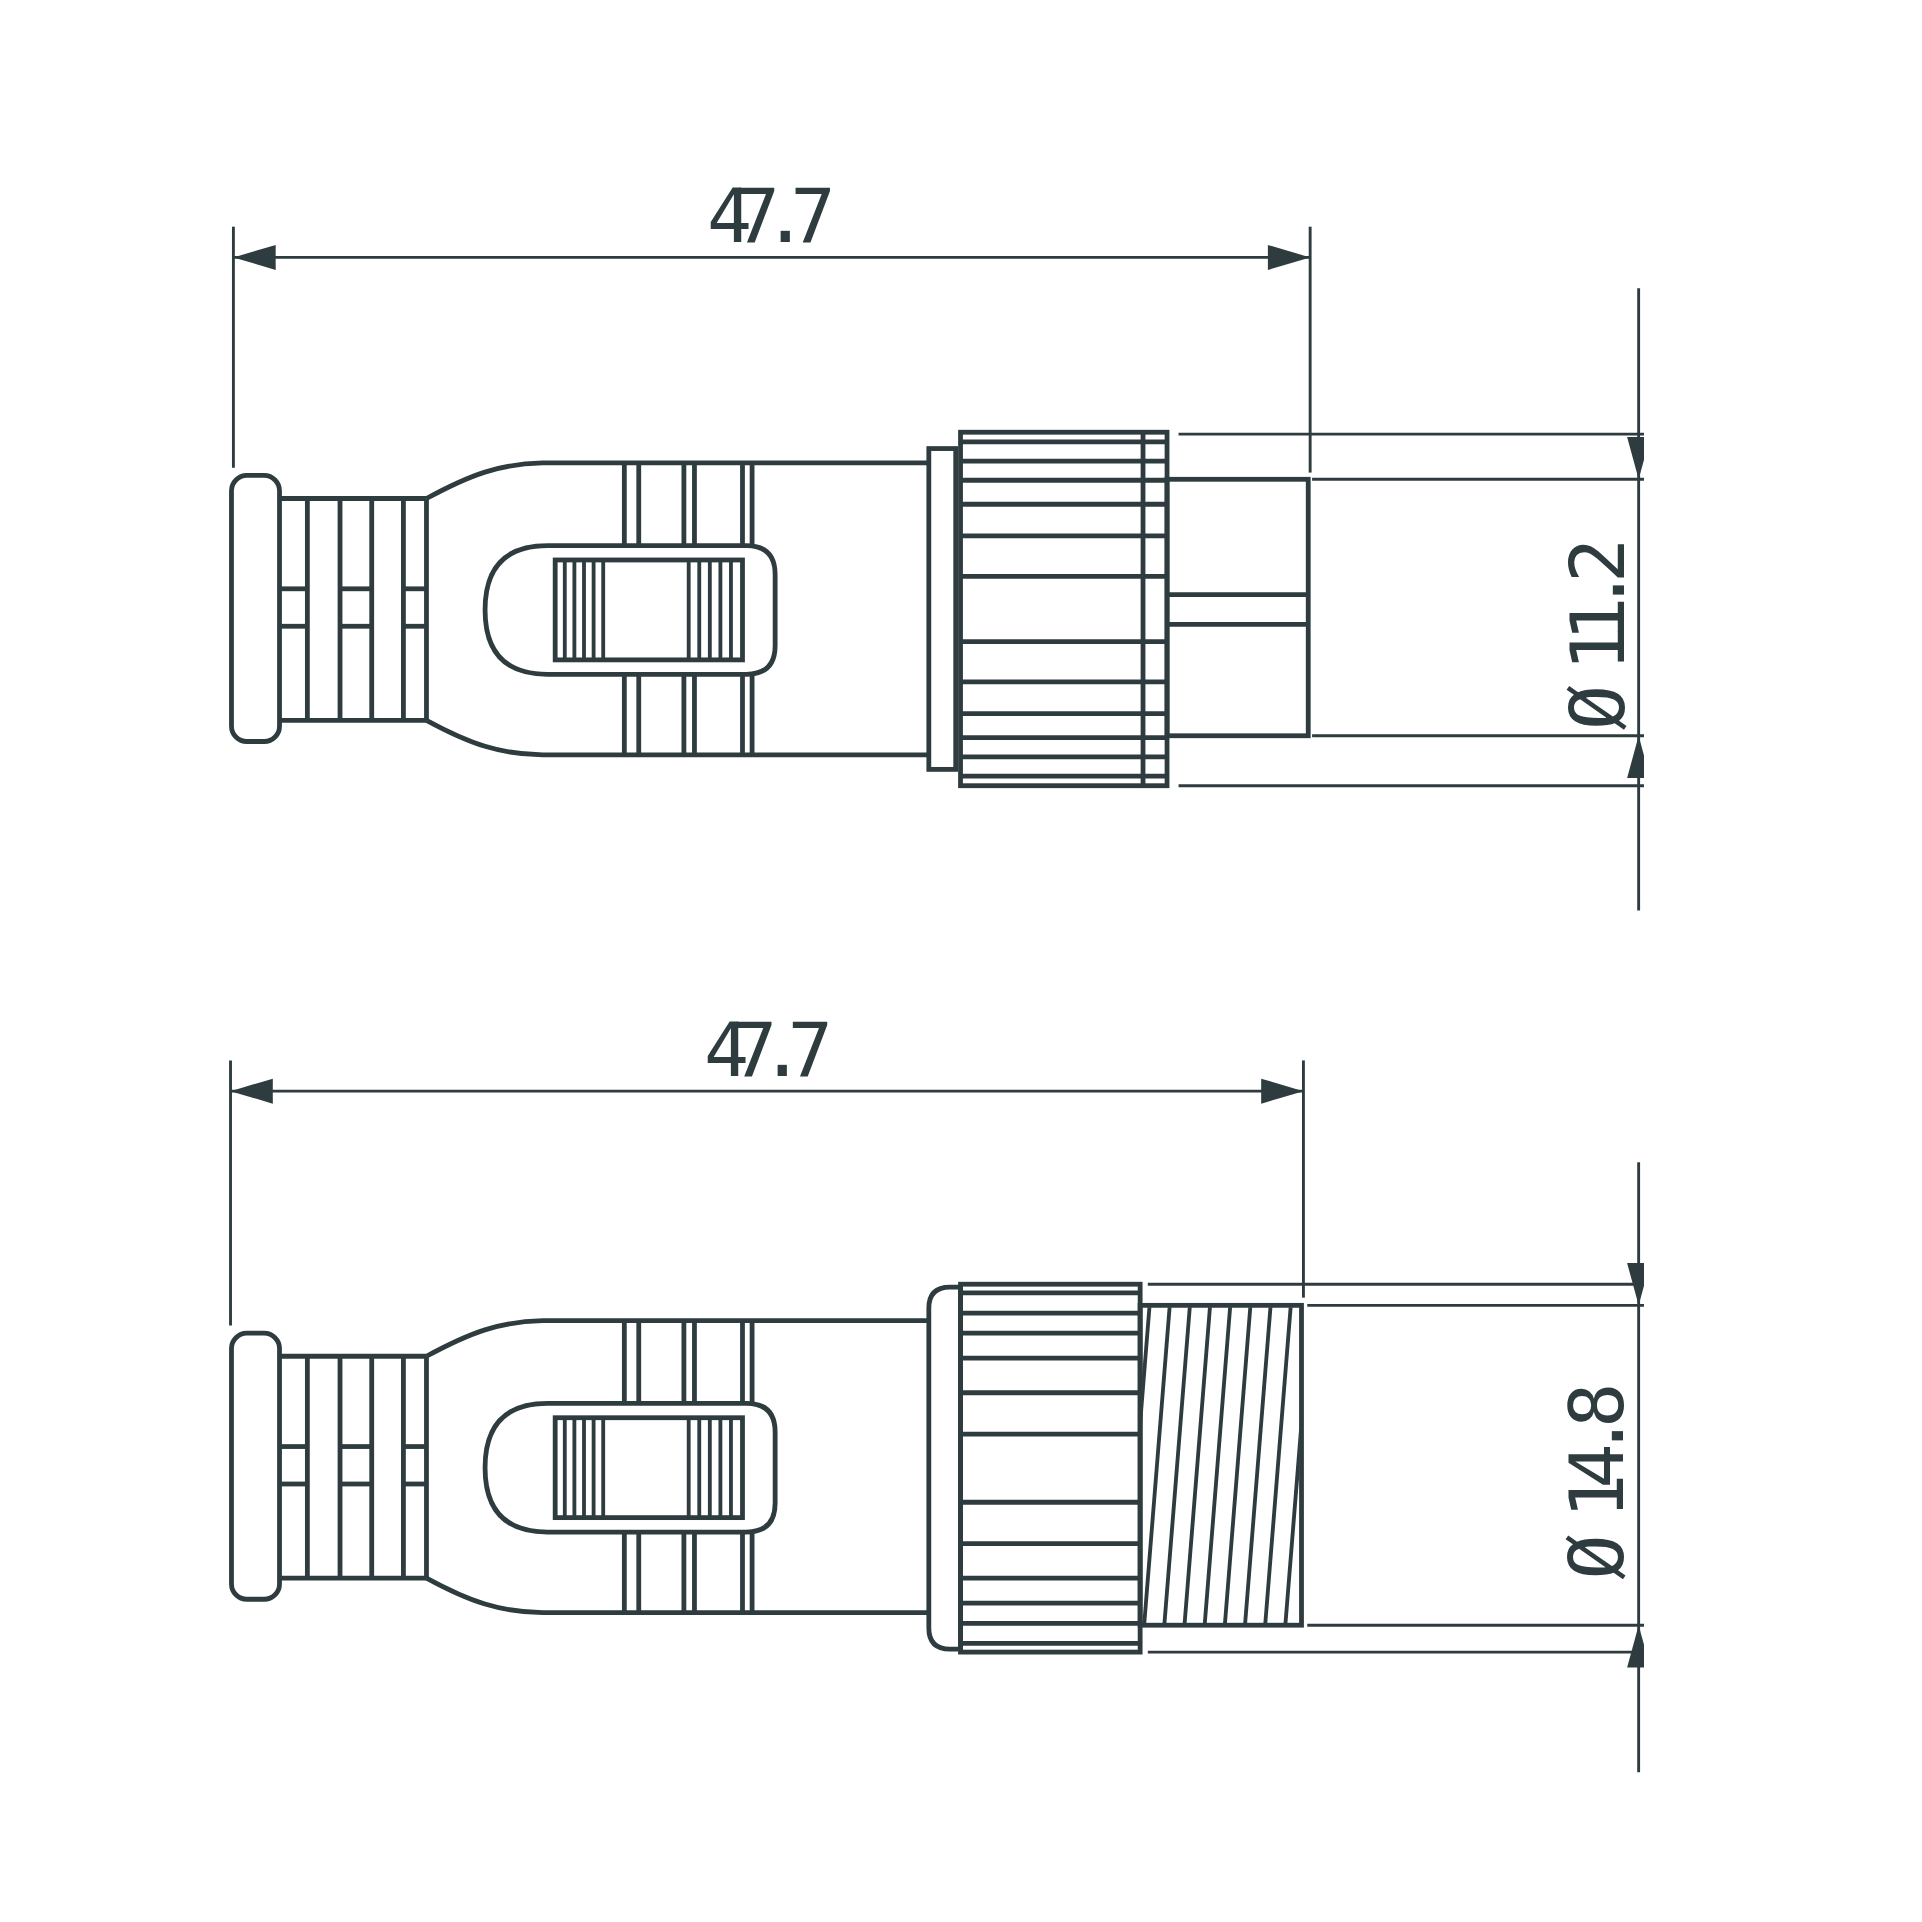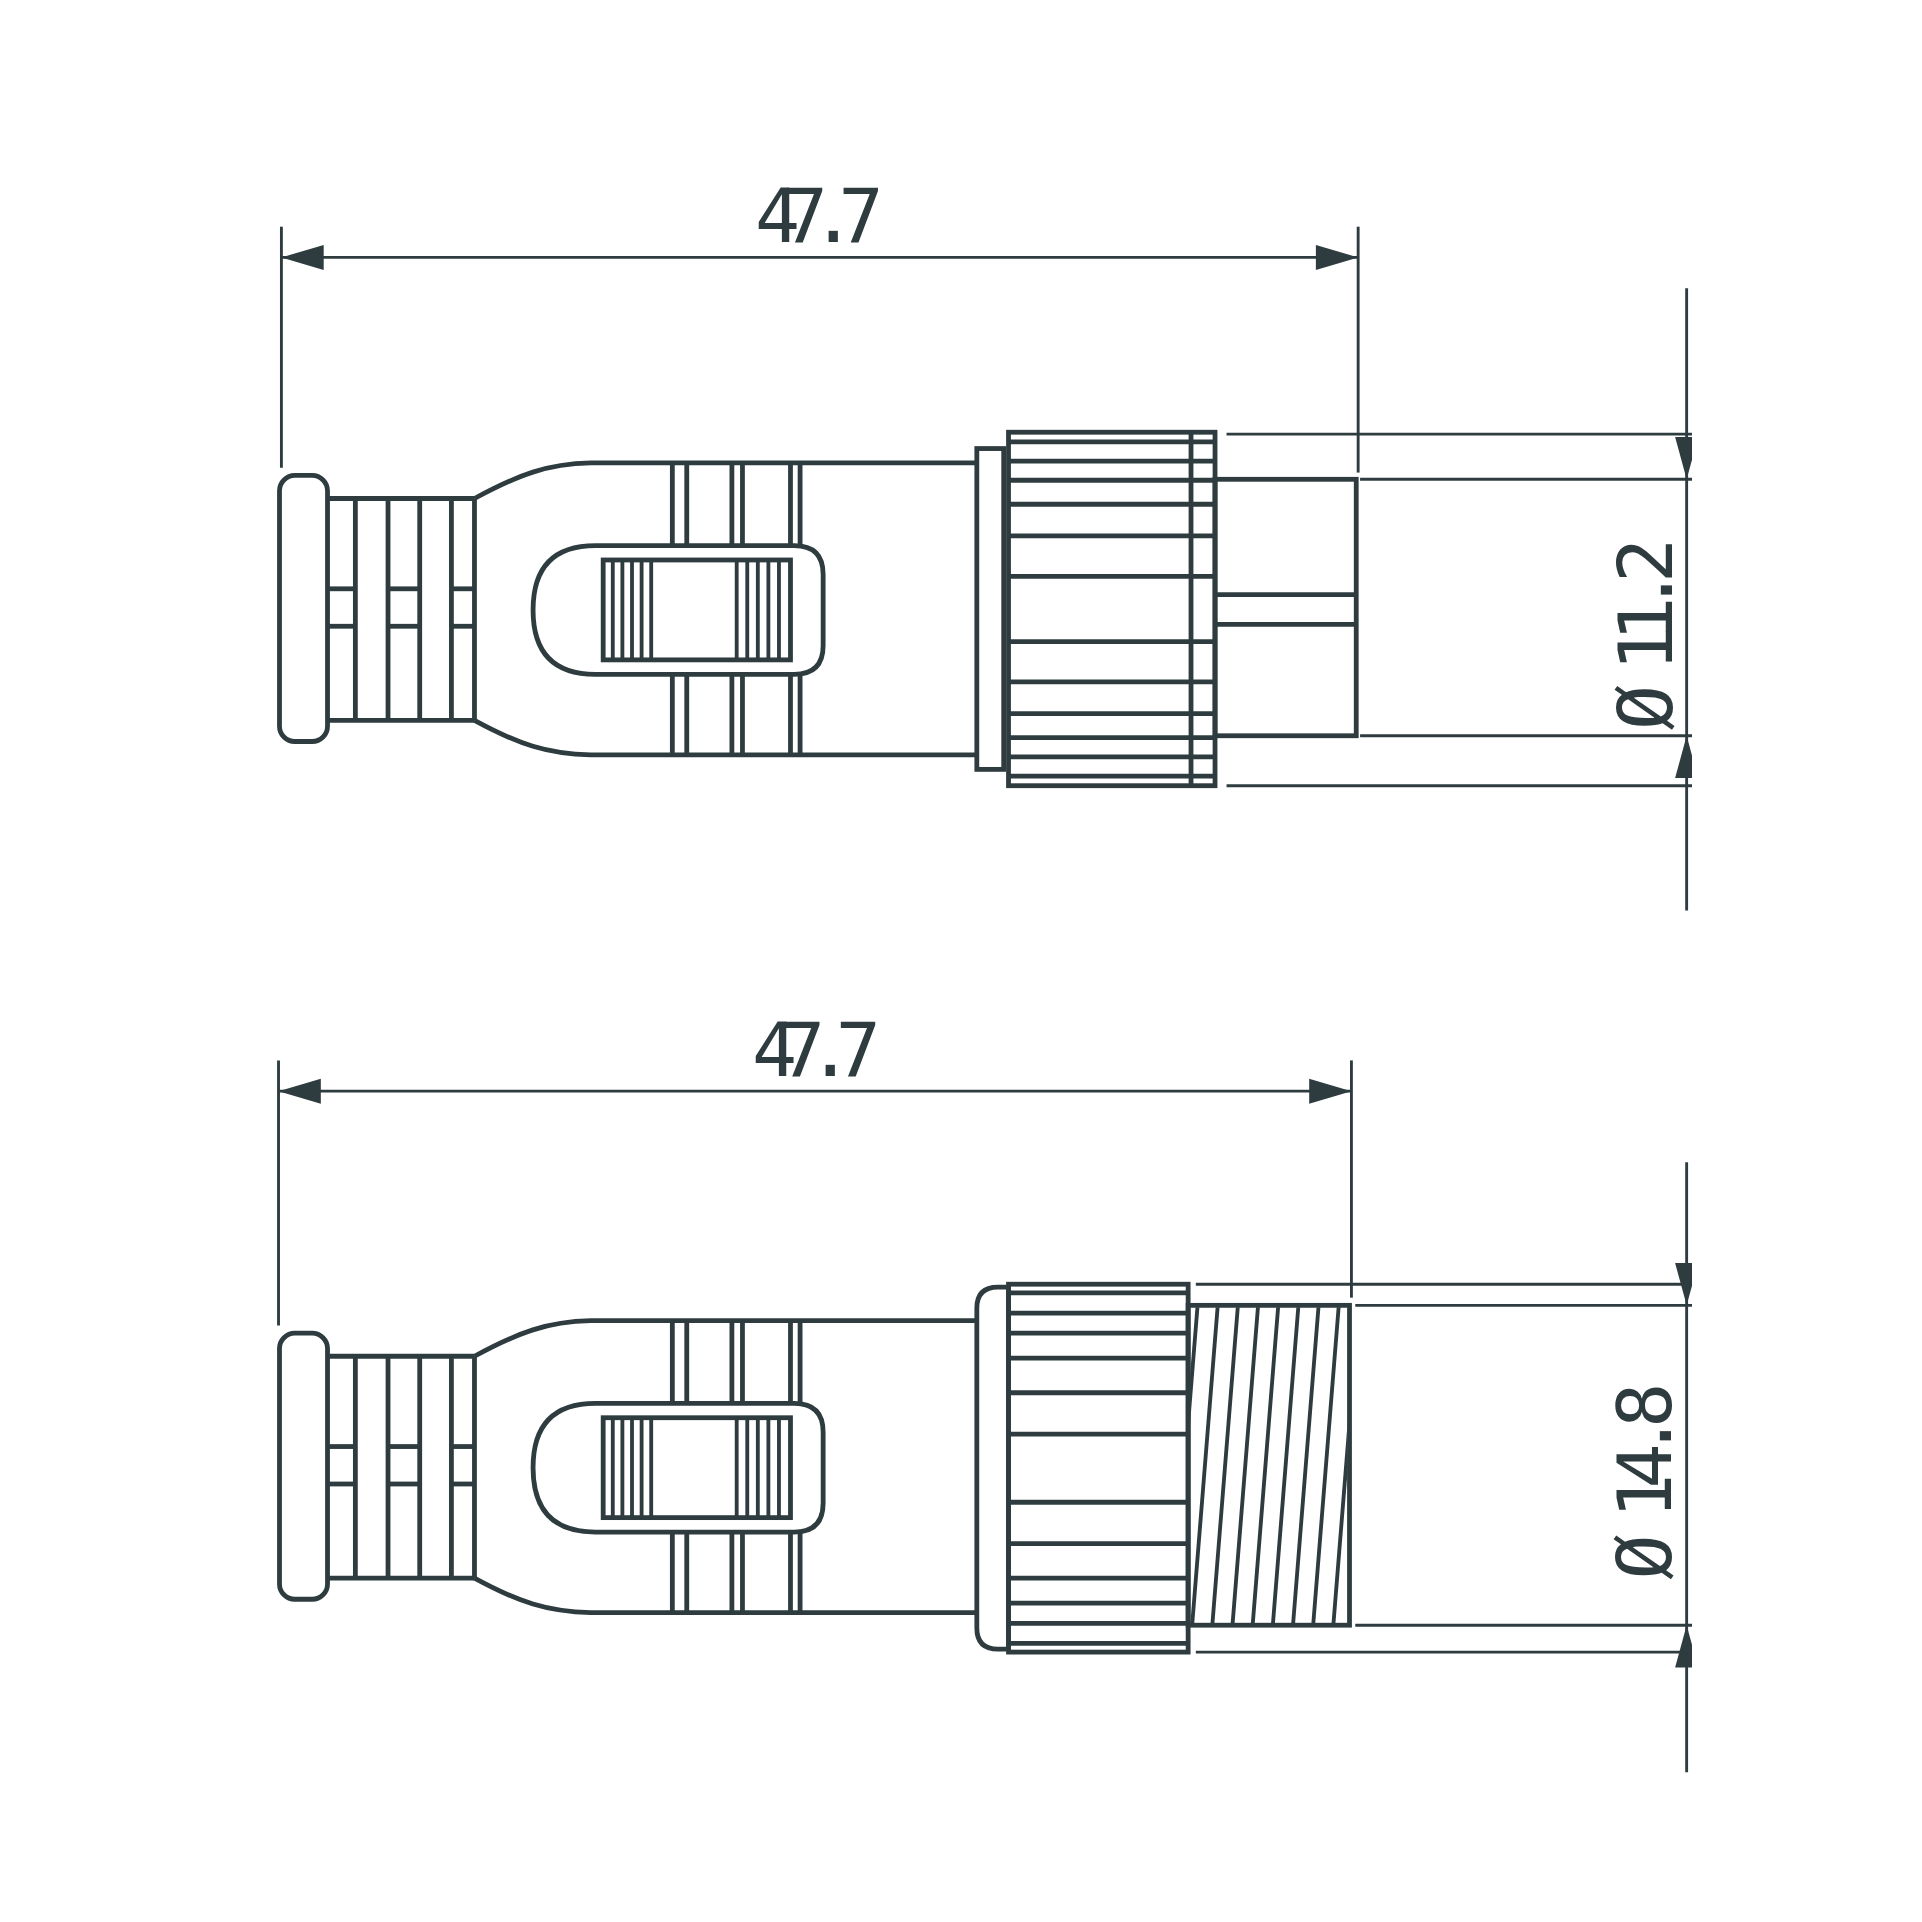--- a/index.html
+++ b/index.html
@@ -9,21 +9,20 @@
     width: 1922px;
     height: 1922px;
     font-family: "DejaVu Sans Mono", monospace;
   }
   .stage {
     position: relative;
     width: 1644px;
     height: 1922px;
     background: #ffffff;
     overflow: hidden;
-    margin-left: 48px;
   }
   svg { display: block; }
   .ln  { fill: none; stroke: #2e3c40; stroke-width: 5; }
   .ln4 { fill: none; stroke: #2e3c40; stroke-width: 4; }
   .dim { fill: none; stroke: #2e3c40; stroke-width: 3; }
   .arr { fill: #2e3c40; stroke: none; }
   .dtx {
     fill: #2e3c40;
     font-family: "DejaVu Sans Mono", monospace;
     font-size: 78px;

